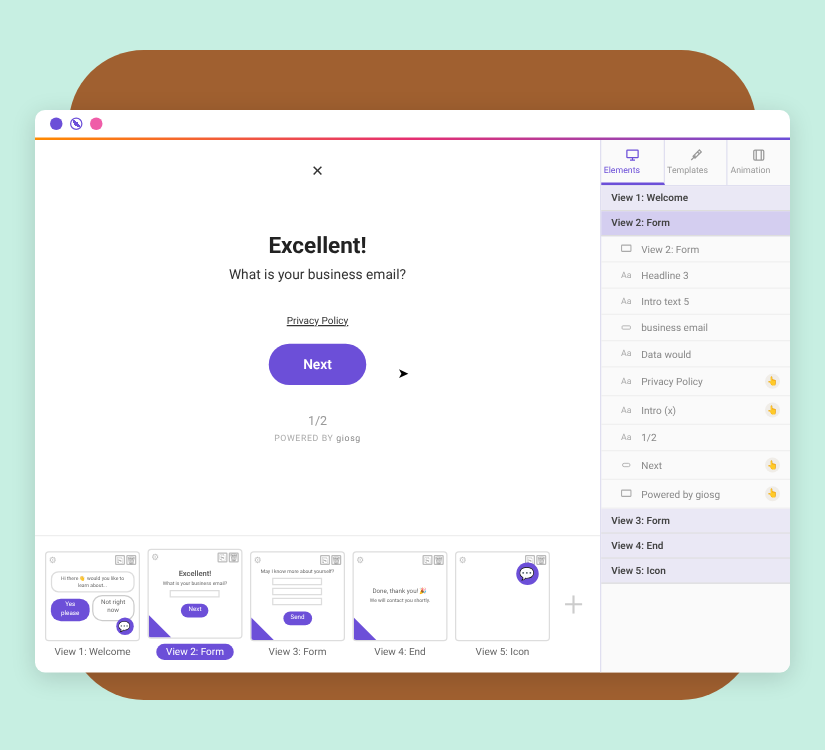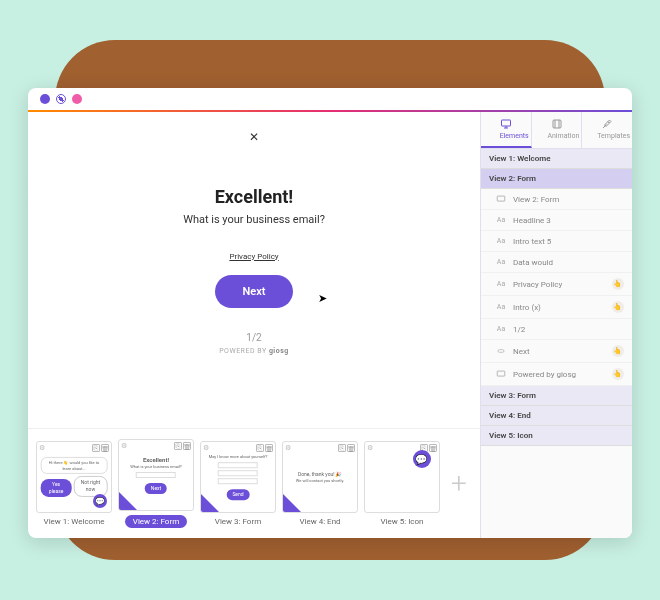--- a/index.html
+++ b/index.html
@@ -20,39 +20,39 @@
 .close-x{position:absolute;top:18px;left:50%;transform:translateX(-50%);font-size:12px;color:#333;cursor:pointer}
 .form-preview{text-align:center;width:260px}
 .headline{font-size:18px;font-weight:700;margin-bottom:6px;color:#222}
 .intro{font-size:11px;color:#333;margin-bottom:18px}
 .input-box{width:180px;margin:0 auto 10px;padding:8px 10px;border:1px solid #ddd;border-radius:3px;font-size:10px;color:#999;text-align:left;background:#fafafa}
 .datatext{font-size:8px;color:#555;margin-bottom:2px}
 .privacy{font-size:8px;color:#333;text-decoration:underline;margin-bottom:14px;display:inline-block}
 .next-btn{background:#6c4fd8;color:#fff;border:none;padding:10px 28px;border-radius:20px;font-size:11px;font-weight:600;cursor:pointer;margin-bottom:24px}
 .pager{font-size:10px;color:#999;margin-bottom:4px}
 .powered{font-size:7px;color:#aaa;letter-spacing:0.5px}
-.powered b{font-weight:700;color:#888}
+.powered b{font-weight:400;color:#888}
 .thumbs{height:110px;border-top:1px solid #eee;display:flex;align-items:center;padding:8px;gap:6px;overflow:hidden}
 .thumb{width:76px;display:flex;flex-direction:column;align-items:center;gap:4px}
 .thumb-box{width:76px;height:72px;border:1px solid #ddd;border-radius:3px;background:#fff;position:relative;overflow:hidden}
 .thumb-tools{position:absolute;top:2px;right:2px;display:flex;gap:1px}
 .tt{width:8px;height:8px;border:0.5px solid #bbb;border-radius:1px;font-size:6px;display:flex;align-items:center;justify-content:center;color:#999}
 .thumb-gear{position:absolute;top:2px;left:2px;width:8px;height:8px;color:#bbb;font-size:7px}
 .thumb-tri{position:absolute;bottom:0;left:0;width:0;height:0;border-style:solid;border-width:18px 0 0 18px;border-color:transparent transparent transparent #6c4fd8}
 .thumb-fab{position:absolute;bottom:4px;right:4px;width:14px;height:14px;background:#6c4fd8;border-radius:50%;display:flex;align-items:center;justify-content:center;color:#fff;font-size:8px}
 .thumb-content{position:absolute;top:50%;left:50%;transform:translate(-50%,-50%);text-align:center;width:90%;font-size:5px;color:#666;line-height:1.4}
 .thumb-content .mini-btn{background:#6c4fd8;color:#fff;padding:2px 6px;border-radius:8px;display:inline-block;margin-top:3px;font-size:5px}
 .thumb-content .mini-input{border:0.5px solid #ddd;height:6px;margin:2px auto;width:60%}
 .thumb1 .bubble{background:#fff;border:0.5px solid #ddd;border-radius:6px;padding:2px 3px;margin-bottom:2px;font-size:4px}
 .thumb-label{font-size:8px;color:#666}
 .thumb-label.active{background:#6c4fd8;color:#fff;padding:2px 8px;border-radius:10px}
 .add-thumb{width:50px;height:72px;display:flex;align-items:center;justify-content:center;color:#ccc;font-size:28px;font-weight:300;cursor:pointer}
 .sidebar{width:152px;border-left:1px solid #e0dff0;display:flex;flex-direction:column;background:#fafafa}
 .side-tabs{display:flex;border-bottom:1px solid #e0dff0}
-.side-tab{flex:1;padding:6px 2px;text-align:right;font-size:7px;color:#999;border-right:1px solid #e0dff0;cursor:pointer}
+.side-tab{flex:1;padding:6px 2px;text-align:left;font-size:7px;color:#999;border-right:1px solid #e0dff0;cursor:pointer}
 .side-tab:last-child{border-right:none}
 .side-tab.active{color:#6c4fd8;border-bottom:2px solid #6c4fd8}
 .side-tab-icon{display:block;margin:0 auto 2px;width:14px;height:12px}
 .layer-group{background:#eae8f5;padding:5px 8px;font-size:8px;font-weight:600;color:#444;border-bottom:1px solid #ddd}
 .layer-group.expanded{background:#d4cef0}
 .layer-item{display:flex;align-items:center;padding:5px 8px 5px 14px;font-size:8px;color:#888;gap:6px;border-bottom:1px solid #f0f0f0;cursor:pointer}
 .layer-icon{width:12px;height:10px;flex-shrink:0;display:flex;align-items:center;justify-content:center;font-size:8px;color:#aaa}
 .layer-label{flex:1;overflow:hidden;text-overflow:ellipsis;white-space:nowrap}
 .layer-action{width:12px;height:12px;border-radius:50%;background:#f0ede8;display:flex;align-items:center;justify-content:center;font-size:7px;color:#999}
 .cursor{position:absolute;top:180px;left:290px;font-size:11px;color:#000;pointer-events:none}
@@ -179,32 +179,32 @@
         <div class="side-tab active">
           <svg class="side-tab-icon" viewBox="0 0 24 24" fill="none" stroke="#6c4fd8" stroke-width="2">
               <rect x="3" y="4" width="18" height="12" rx="1"></rect>
               <line x1="8" y1="20" x2="16" y2="20"></line>
               <line x1="12" y1="16" x2="12" y2="20"></line>
             </svg>
           <span>Elements</span>
         </div>
         <div class="side-tab">
           <svg class="side-tab-icon" viewBox="0 0 24 24" fill="none" stroke="#999" stroke-width="2">
+              <path d="M14 7l3-3 3 3-3 3z M4 20l7-7 M14 7l3 3-7 7-3-3z"></path>
+            </svg>
+          <span>Templates</span>
+        </div>
+        <div class="side-tab">
+          <svg class="side-tab-icon" viewBox="0 0 24 24" fill="none" stroke="#999" stroke-width="2">
               <rect x="4" y="4" width="16" height="16" rx="2"></rect>
               <line x1="8" y1="4" x2="8" y2="20"></line>
               <line x1="16" y1="4" x2="16" y2="20"></line>
             </svg>
           <span>Animation</span>
         </div>
-        <div class="side-tab">
-          <svg class="side-tab-icon" viewBox="0 0 24 24" fill="none" stroke="#999" stroke-width="2">
-              <path d="M14 7l3-3 3 3-3 3z M4 20l7-7 M14 7l3 3-7 7-3-3z"></path>
-            </svg>
-          <span>Templates</span>
-        </div>
       </div>
 
       <div id="layers">
           <div class="layer-group">View 1: Welcome</div>
           <div class="layer-group expanded">View 2: Form</div>
           <div class="layer-item">
             <span class="layer-icon">
               <svg width="12" height="10" viewBox="0 0 24 24" fill="none" stroke="#aaa" stroke-width="2">
                 <rect x="3" y="5" width="18" height="12" rx="1"></rect>
               </svg>
@@ -213,20 +213,28 @@
           </div>
           <div class="layer-item">
             <span class="layer-icon" style="font-size: 7px;">Aa</span>
             <span class="layer-label">Headline 3</span>
           </div>
           <div class="layer-item">
             <span class="layer-icon" style="font-size: 7px;">Aa</span>
             <span class="layer-label">Intro text 5</span>
           </div>
           <div class="layer-item">
+            <span class="layer-icon">
+              <svg width="12" height="8" viewBox="0 0 24 24" fill="none" stroke="#aaa" stroke-width="2">
+                <rect x="2" y="8" width="20" height="8" rx="2"></rect>
+              </svg>
+            </span>
+            <span class="layer-label">business email</span>
+          </div>
+          <div class="layer-item">
             <span class="layer-icon" style="font-size: 7px;">Aa</span>
             <span class="layer-label">Data would</span>
           </div>
           <div class="layer-item">
             <span class="layer-icon" style="font-size: 7px;">Aa</span>
             <span class="layer-label">Privacy Policy</span>
             <span class="layer-action">👆</span>
           </div>
           <div class="layer-item">
             <span class="layer-icon" style="font-size: 7px;">Aa</span>

